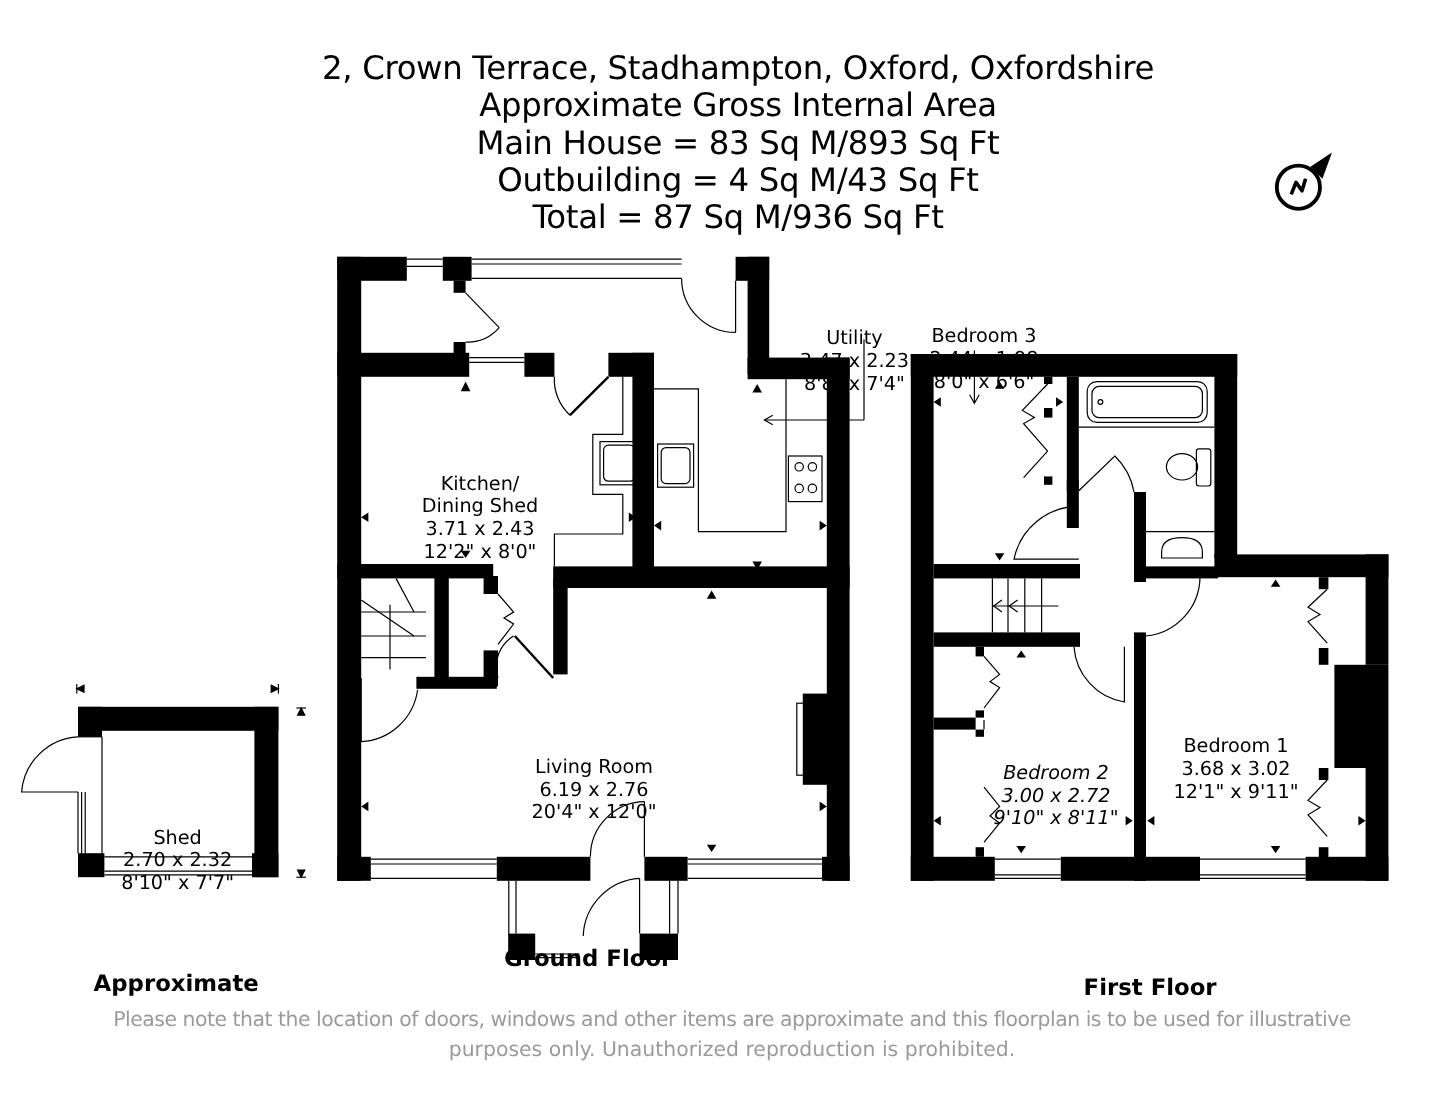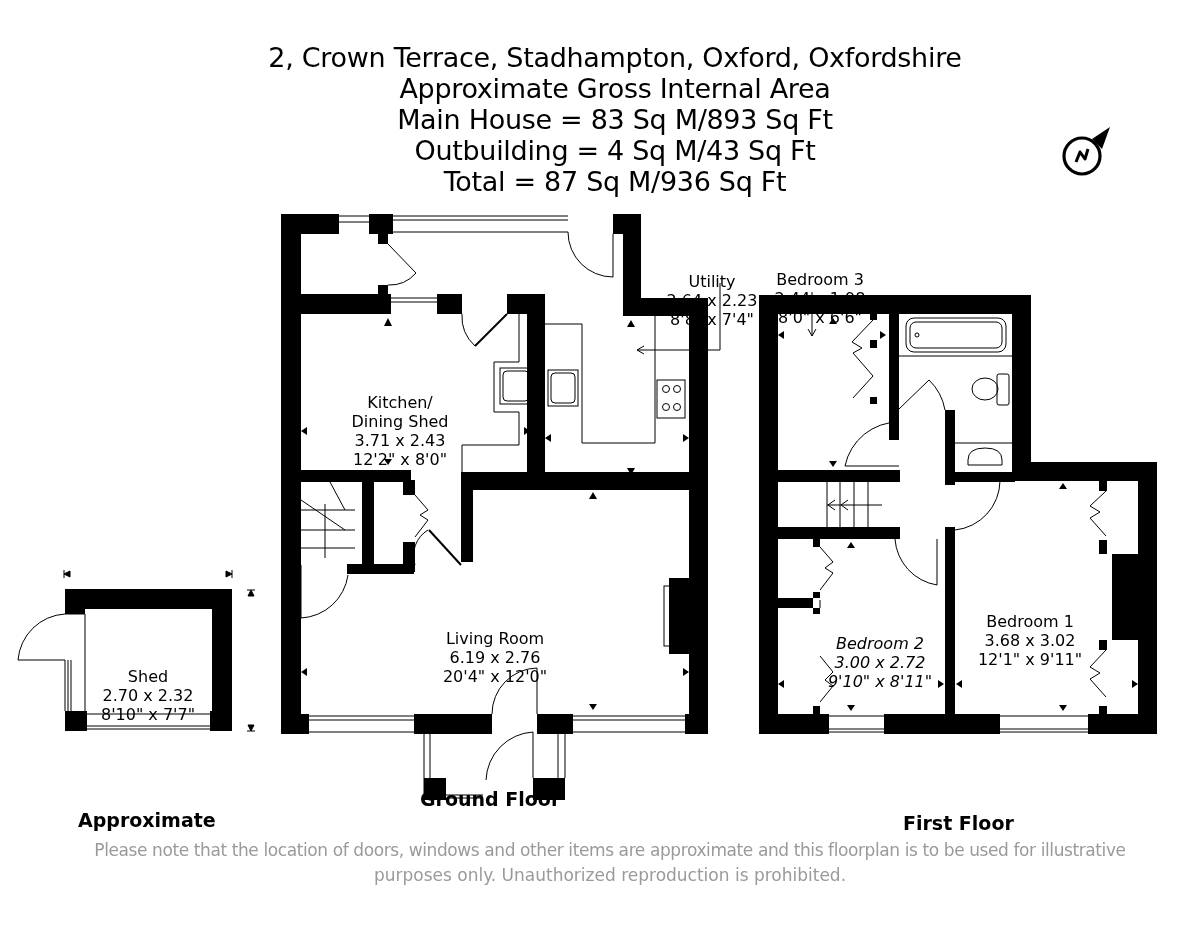--- a/index.html
+++ b/index.html
@@ -281,21 +281,21 @@
 </svg>
 
 <div class="room" style="left:340px; top:357px; width:120px;">
   <span>Kitchen/</span>
   <span>Dining Shed</span>
   <span>3.71 x 2.43</span>
   <span>12'2" x 8'0"</span>
 </div>
 <div class="room" style="left:660px; top:236px; width:104px;">
   <span>Utility</span>
-  <span>2.64 x 2.23</span>
+  <span>3.47 x 2.23</span>
   <span>8'8" x 7'4"</span>
 </div>
 <div class="room" style="left:435px; top:593px; width:120px;">
   <span>Living Room</span>
   <span>6.19 x 2.76</span>
   <span>20'4" x 12'0"</span>
 </div>
 <div class="room" style="left:770px; top:234px; width:100px;">
   <span>Bedroom 3</span>
   <span>2.44 x 1.98</span>
@@ -304,21 +304,21 @@
 <div class="room" style="left:825px; top:598px; width:110px;font-style:italic;">
   <span>Bedroom 2</span>
   <span>3.00 x 2.72</span>
   <span>9'10" x 8'11"</span>
 </div>
 <div class="room" style="left:975px; top:576px; width:110px;">
   <span>Bedroom 1</span>
   <span>3.68 x 3.02</span>
   <span>12'1" x 9'11"</span>
 </div>
-<div class="room" style="left:98px; top:631px; width:100px;">
+<div class="room" style="left:98px; top:652px; width:100px;">
   <span>Shed</span>
   <span>2.70 x 2.32</span>
   <span>8'10" x 7'7"</span>
 </div>
 
 <div class="floor-label" style="left:78px; top:809px;">Approximate</div>
 <div class="floor-label" style="left:420px; top:788px;">Ground Floor</div>
 <div class="floor-label" style="left:903px; top:812px;">First Floor</div>
 
 <div class="disclaimer">

